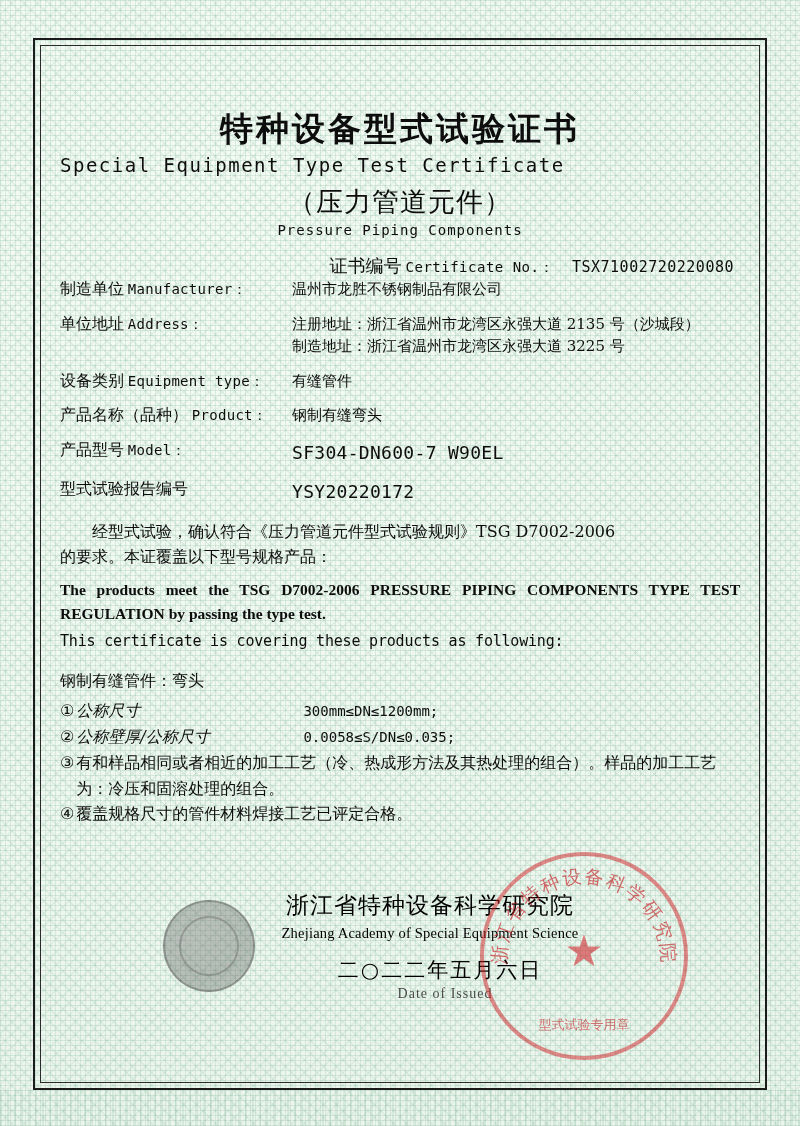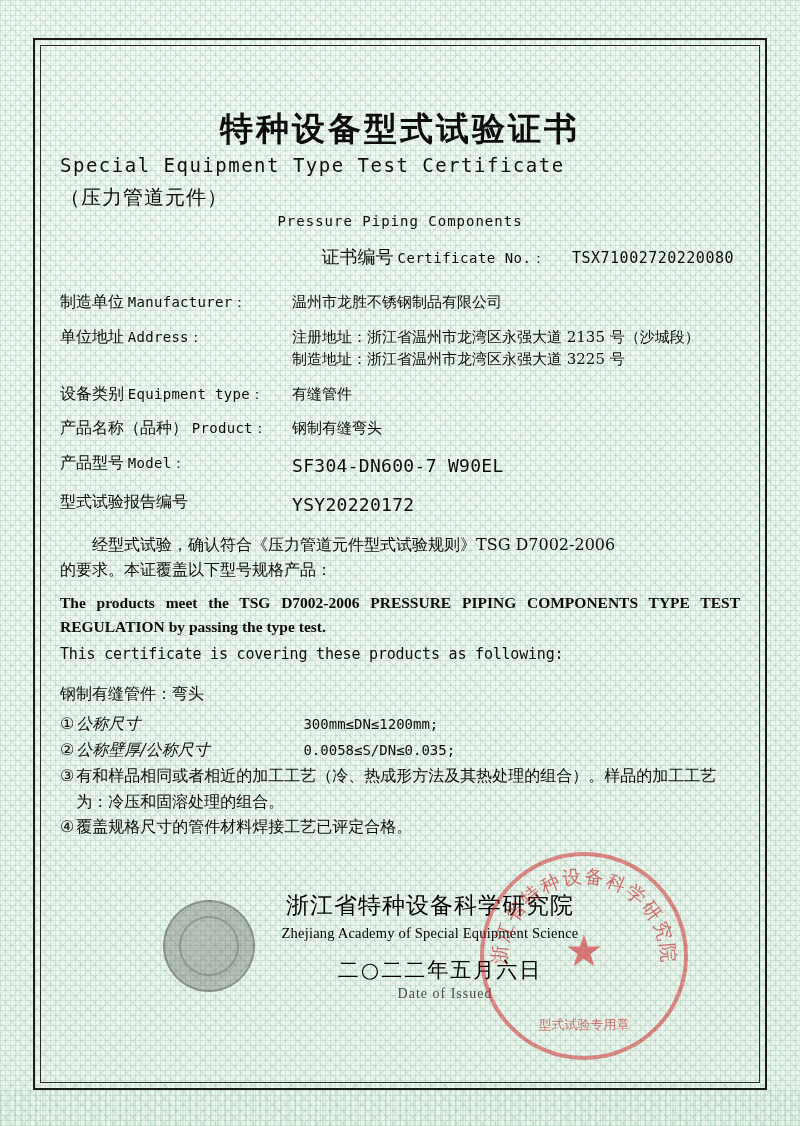--- a/index.html
+++ b/index.html
@@ -64,21 +64,22 @@
     margin: 12px 0 2px 0;
   }
   .title-en {
     text-align: left;
     font-size: 19px;
     letter-spacing: 1.5px;
     font-family: "DejaVu Sans Mono", monospace;
     margin-bottom: 6px;
   }
   .subtitle-cn {
-    font-size: 20px;
+    text-align: center;
+    font-size: 27px;
     font-family: "DejaVu Serif", serif;
     letter-spacing: 1px;
     margin-top: 8px;
   }
   .subtitle-en {
     text-align: center;
     font-size: 14px;
     letter-spacing: 1px;
     font-family: "DejaVu Sans Mono", monospace;
     margin-top: 2px;
@@ -96,25 +97,25 @@
   }
   .cert-no-label-en {
     font-size: 14px;
     font-family: "DejaVu Sans Mono", monospace;
     letter-spacing: 0.5px;
   }
   .cert-no-value {
     font-size: 15px;
     font-family: "DejaVu Sans Mono", monospace;
     letter-spacing: 0.5px;
-    margin-left: 22px;
+    margin-left: 14px;
   }
 
   .fields {
-    margin-top: 22px;
+    margin-top: 0;
   }
   .field-row {
     display: flex;
     align-items: flex-start;
     margin-bottom: 12px;
     min-height: 22px;
   }
   .field-label {
     width: 232px;
     flex: 0 0 232px;

